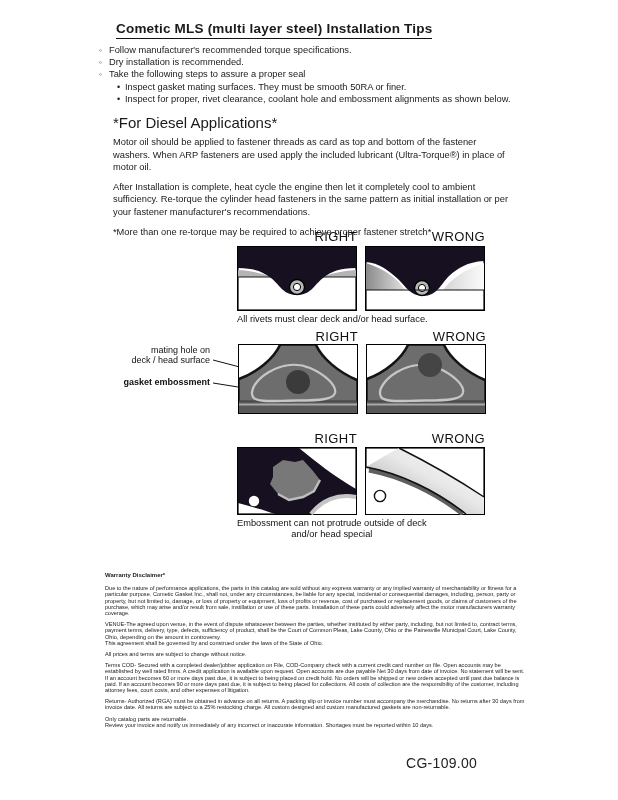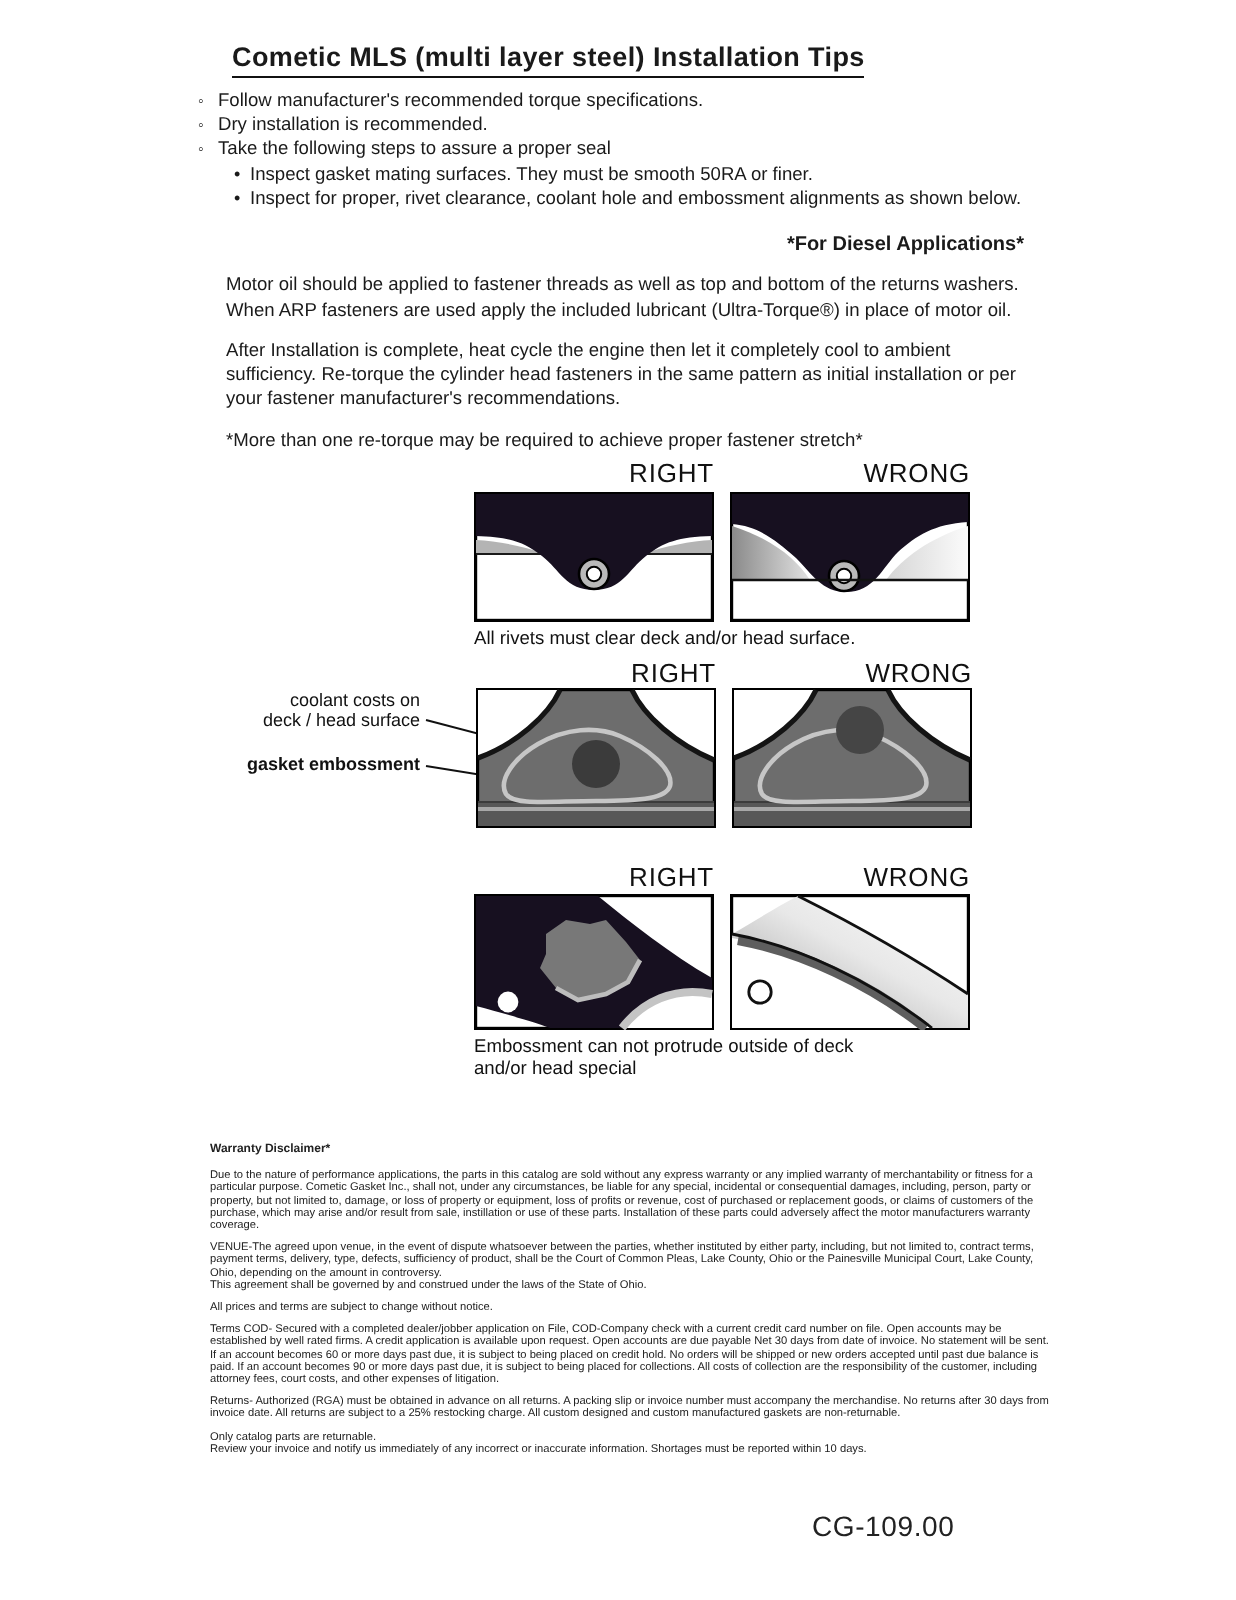--- a/index.html
+++ b/index.html
@@ -16,21 +16,21 @@
   }
   
   #bullets { position:absolute; left:99px; top:44px; width:430px; font-size:9.3px; line-height:12.2px; }
   .brow { display:flex; }
   .brow .marker { width:10px; flex:0 0 10px; text-align:left; }
   .brow.sub { padding-left:18px; }
   .brow.sub .marker { width:8px; flex:0 0 8px; font-size:9px; }
   .brow .marker.open { font-size:8px; position:relative; top:0.5px; }
   
   #diesel { position:absolute; left:113px; top:117px; width:399px; font-size:9.3px; line-height:12.3px; }
-  #diesel h2 { font-size:10px; font-weight:bold; margin-bottom:7px;text-align:right; }
+  #diesel h2 { font-size:15px; font-weight:normal; margin-bottom:7px; }
   #diesel p { margin-bottom:8px; }
   #diesel p.note { margin-bottom:0; }
   
   .diag { position:absolute; }
   .dlabel { position:absolute; width:120px; text-align:right; font-size:13px; letter-spacing:0.4px; color:#111; }
   .panel { position:absolute; width:120px; }
   .panel svg { display:block; }
   .dcaption { position:absolute; font-size:9.3px; line-height:11px; color:#111; white-space:nowrap; }
   #diag2-labels { position:absolute; left:0; top:0; width:112px; text-align:right; font-size:9px; line-height:10px; color:#111; }
   #diag2-labels .lbl2 { position:absolute; right:2px; white-space:nowrap; }
@@ -68,21 +68,21 @@
       <span>Inspect gasket mating surfaces.  They must be smooth 50RA or finer.</span>
     </div>
     <div class="brow sub">
       <span class="marker">•</span>
       <span>Inspect for proper, rivet clearance, coolant hole and embossment alignments as shown below.</span>
     </div>
   </div>
 
   <div id="diesel">
     <h2>*For Diesel Applications*</h2>
-    <p>Motor oil should be applied to fastener threads as well as top and bottom of the returns washers. When ARP fasteners are used apply the included lubricant (Ultra-Torque®) in place of motor oil.</p>
+    <p>Motor oil should be applied to fastener threads as card as top and bottom of the fastener washers. When ARP fasteners are used apply the included lubricant (Ultra-Torque®) in place of motor oil.</p>
     <p>After Installation is complete, heat cycle the engine then let it completely cool to ambient sufficiency. Re-torque the cylinder head fasteners in the same pattern as initial installation or per your fastener manufacturer's recommendations.</p>
     <p class="note">*More than one re-torque may be required to achieve proper fastener stretch*</p>
   </div>
 
   <div class="diag" style="left:237px; top:229px; width:248px; height:100px;">
     <div class="dlabel" style="left:0; top:0;">RIGHT</div>
     <div class="dlabel" style="left:128px; top:0;">WRONG</div>
 
     <div class="panel" style="left:0; top:17px;">
       <svg width="120" height="65" viewBox="0 0 120 65">
@@ -119,21 +119,21 @@
     </div>
 
     <div class="dcaption" style="left:0; top:85px;">All rivets must clear deck and/or head surface.</div>
   </div>
 
   <div class="diag" style="left:100px; top:328px; width:390px; height:105px;">
     <div class="dlabel" style="left:138px; top:1px;">RIGHT</div>
     <div class="dlabel" style="left:266px; top:1px;">WRONG</div>
 
     <div id="diag2-labels">
-      <div class="lbl2" style="top:17px;">coolant costs on</div>
+      <div class="lbl2" style="top:17px;">mating hole on</div>
       <div class="lbl2" style="top:27px;">deck / head surface</div>
       <div class="lbl2" style="top:49px;font-weight:bold;">gasket embossment</div>
     </div>
 
     <svg id="leader-svg" width="390" height="105" viewBox="0 0 390 105">
       <line x1="113" y1="32" x2="197" y2="54" stroke="#111" stroke-width="1"></line>
       <line x1="113" y1="55" x2="163" y2="63" stroke="#111" stroke-width="1"></line>
     </svg>
 
     <div class="panel" style="left:138px; top:16px;">
@@ -196,21 +196,21 @@
         <rect x="0.8" y="0.8" width="118.4" height="66.4" fill="#ffffff" stroke="#000" stroke-width="1.6"></rect>
         <path d="M34,1 C60,14 92,32 119,50 L119,67 H1 V20 C12,14 22,7 34,1 Z" fill="url(#bandGrad)"></path>
         <path d="M1,22 C34,28 70,44 100,67 L1,67 Z" fill="#ffffff"></path>
         <path d="M4,23 C36,29 70,45 98,67" stroke="#5e5e5e" stroke-width="5" fill="none"></path>
         <path d="M1,20 C34,26 70,43 101,67" stroke="#111" stroke-width="1.4" fill="none"></path>
         <path d="M34,1 C60,14 92,32 119,50" stroke="#111" stroke-width="1.4" fill="none"></path>
         <circle cx="15" cy="49" r="5.6" fill="#ffffff" stroke="#111" stroke-width="1.4"></circle>
       </svg>
     </div>
 
-    <div class="dcaption" style="left:0; top:89px;">
+    <div class="dcaption" style="left:0; top:89px;text-align:center;">
       <div>Embossment can not protrude outside of deck</div>
       <div>and/or head special</div>
     </div>
   </div>
 
   <div id="fine">
     <h3>Warranty Disclaimer*</h3>
     <p>Due to the nature of performance applications, the parts in this catalog are sold without any express warranty or any implied warranty of merchantability or fitness for a particular purpose.  Cometic Gasket Inc., shall not, under any circumstances, be liable for any special, incidental or consequential damages, including, person, party or property, but not limited to, damage, or loss of property or equipment, loss of profits or revenue, cost of purchased or replacement goods, or claims of customers of the purchase, which may arise and/or result from sale, instillation or use of these parts.  Installation of these parts could adversely affect the motor manufacturers warranty coverage.</p>
     <p class="tight">VENUE-The agreed upon venue, in the event of dispute whatsoever between the parties, whether instituted by either party, including, but not limited to, contract terms, payment terms, delivery, type, defects, sufficiency of product, shall be the Court of Common Pleas, Lake County, Ohio or the Painesville Municipal Court, Lake County, Ohio, depending on the amount in controversy.</p>
     <p>This agreement shall be governed by and construed under the laws of the State of Ohio.</p>

